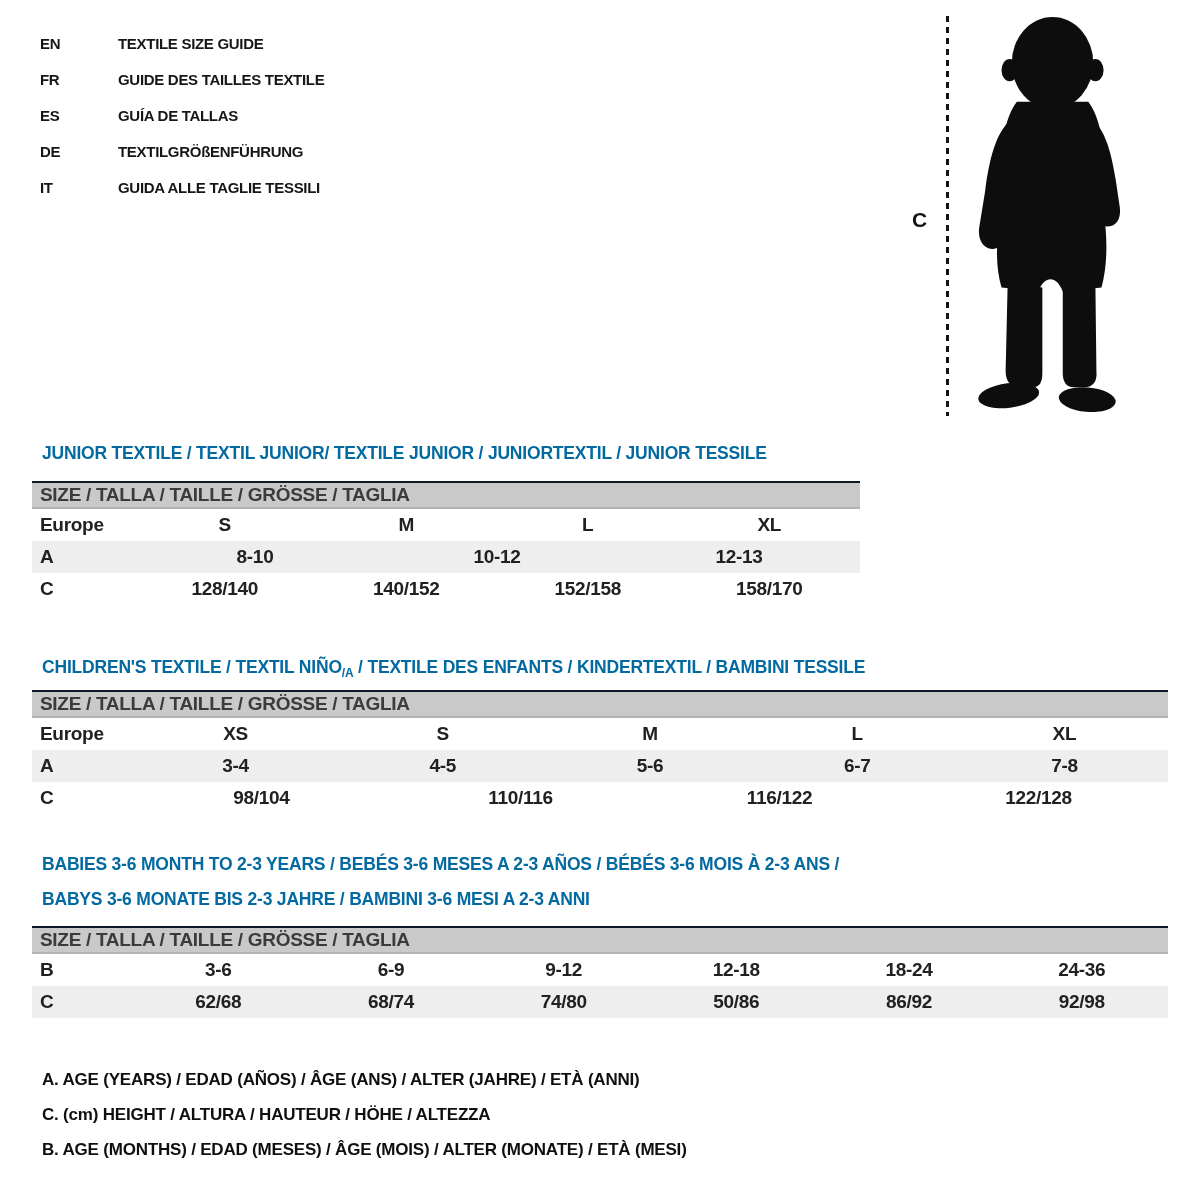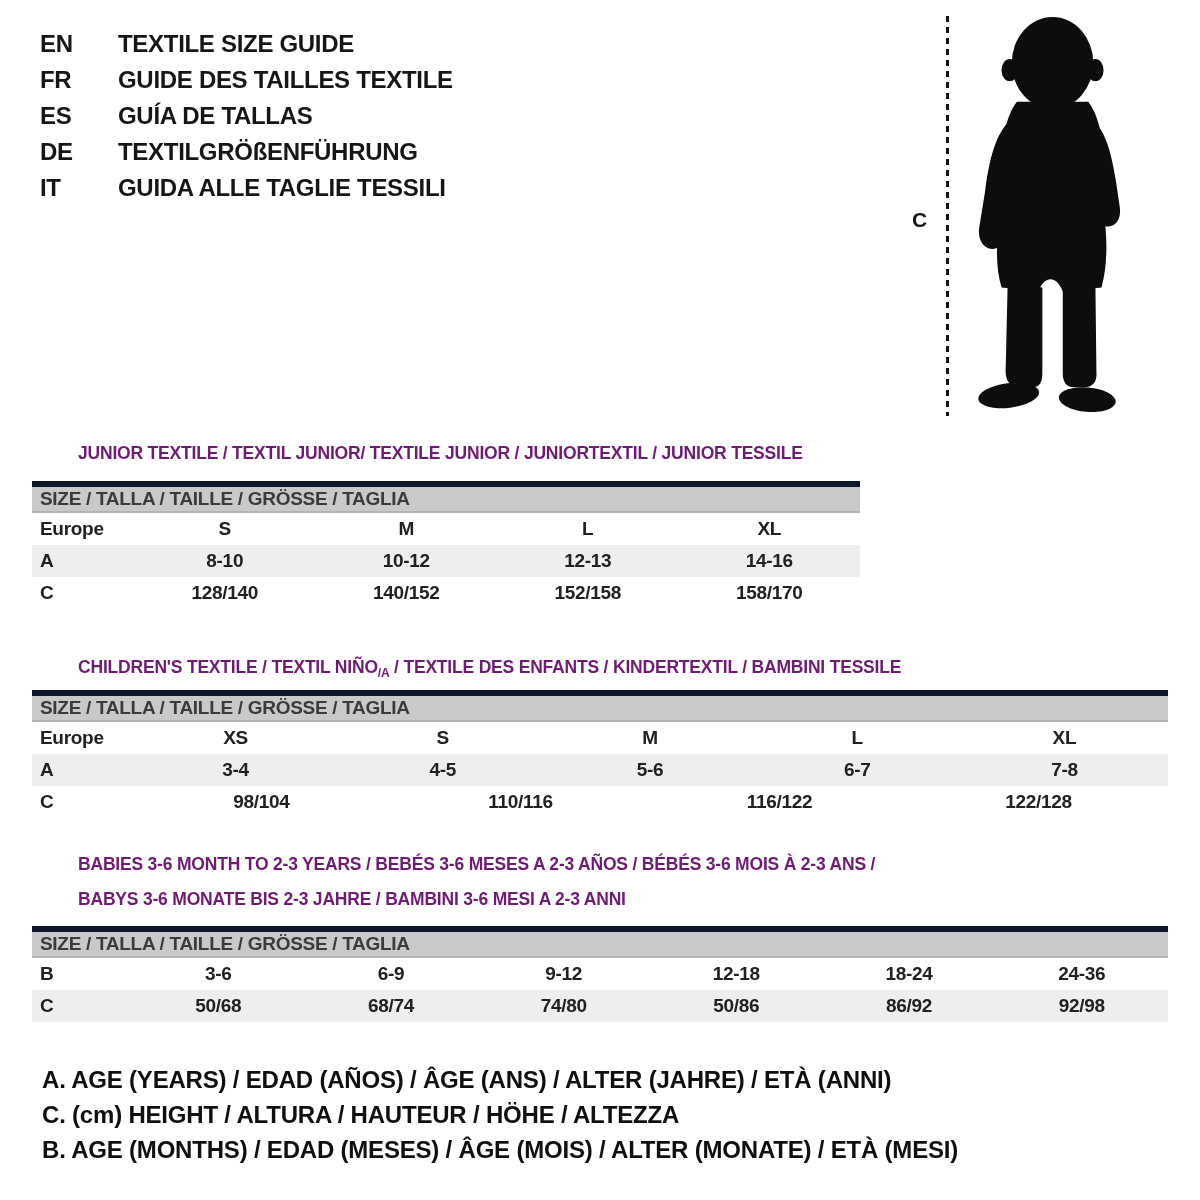--- a/index.html
+++ b/index.html
@@ -3,42 +3,42 @@
 <meta charset="utf-8">
 <style>
   html,body{margin:0;padding:0;}
   body{
     width:1200px;height:1200px;background:#ffffff;position:relative;overflow:hidden;
     font-family:"Liberation Sans","DejaVu Sans",sans-serif;
     -webkit-font-smoothing:antialiased;
   }
   
   .lang-list{position:absolute;left:40px;top:26px;}
-  .lang-row{display:flex;height:36px;line-height:36px;font-size:24px;font-weight:bold;color:#161616;letter-spacing:-0.3px;}
+  .lang-row{display:flex;height:36px;line-height:36px;font-size:15px;font-weight:bold;color:#161616;letter-spacing:-0.3px;}
   .lang-code{width:78px;}
   
   .figure-label{position:absolute;left:912px;top:208px;font-size:21px;font-weight:bold;color:#141414;}
   .dashed-line{position:absolute;left:946px;top:16px;width:3px;height:400px;
     background:repeating-linear-gradient(to bottom,#141414 0 6px,transparent 6px 11px);}
   .silhouette{position:absolute;left:960px;top:12px;width:180px;height:408px;}
   
-  .section-heading{position:absolute;left:42px;font-size:17.5px;font-weight:bold;color:#701a75;letter-spacing:-0.2px;white-space:nowrap;margin-left:36px;}
+  .section-heading{position:absolute;left:42px;font-size:17.5px;font-weight:bold;color:#0369a1;letter-spacing:-0.2px;white-space:nowrap;}
   .sub{font-size:12px;vertical-align:-4px;}
   
   .size-table{position:absolute;left:32px;}
-  .tbar{height:24px;line-height:24px;background:#c9c9c9;border-top:6px solid #0f172a;border-bottom:2px solid #b3b3b3;
+  .tbar{height:24px;line-height:24px;background:#c9c9c9;border-top:2px solid #0f172a;border-bottom:2px solid #b3b3b3;
     color:#3b3b3b;font-size:19px;font-weight:bold;padding-left:8px;letter-spacing:-0.3px;}
   .trow{display:flex;height:32px;line-height:32px;font-size:19px;font-weight:bold;color:#212121;letter-spacing:-0.3px;justify-content:space-between;}
   .trow.shaded{background:#eeeeee;}
   .tlabel{width:100px;padding-left:8px;box-sizing:border-box;flex:none;}
   .junior .tlabel{width:102px;}
   .tcell{flex:1;text-align:center;}
   
   .legend{position:absolute;left:42px;top:1062px;}
-  .legend-line{height:35px;line-height:35px;font-size:24px;font-weight:bold;color:#0f0f0f;letter-spacing:-0.2px;white-space:nowrap;}
+  .legend-line{height:35px;line-height:35px;font-size:17px;font-weight:bold;color:#0f0f0f;letter-spacing:-0.2px;white-space:nowrap;}
 </style>
 </head>
 <body>
 
 <div class="lang-list">
   <div class="lang-row">
     <span class="lang-code">EN</span>
     <span class="lang-title">TEXTILE SIZE GUIDE</span>
   </div>
   <div class="lang-row">
@@ -85,21 +85,20 @@
       <span class="tcell">S</span>
       <span class="tcell">M</span>
       <span class="tcell">L</span>
       <span class="tcell">XL</span>
     </div>
     <div class="trow shaded">
       <span class="tlabel">A</span>
       <span class="tcell">8-10</span>
       <span class="tcell">10-12</span>
       <span class="tcell">12-13</span>
-      <span class="tcell">14-16</span>
     </div>
     <div class="trow">
       <span class="tlabel">C</span>
       <span class="tcell">128/140</span>
       <span class="tcell">140/152</span>
       <span class="tcell">152/158</span>
       <span class="tcell">158/170</span>
     </div>
   </div>
 
@@ -139,21 +138,21 @@
       <span class="tlabel">B</span>
       <span class="tcell">3-6</span>
       <span class="tcell">6-9</span>
       <span class="tcell">9-12</span>
       <span class="tcell">12-18</span>
       <span class="tcell">18-24</span>
       <span class="tcell">24-36</span>
     </div>
     <div class="trow shaded">
       <span class="tlabel">C</span>
-      <span class="tcell">50/68</span>
+      <span class="tcell">62/68</span>
       <span class="tcell">68/74</span>
       <span class="tcell">74/80</span>
       <span class="tcell">50/86</span>
       <span class="tcell">86/92</span>
       <span class="tcell">92/98</span>
     </div>
   </div>
 
 <div class="legend">
   <div class="legend-line">A. AGE (YEARS) / EDAD (AÑOS) / ÂGE (ANS) / ALTER (JAHRE) / ETÀ (ANNI)</div>

